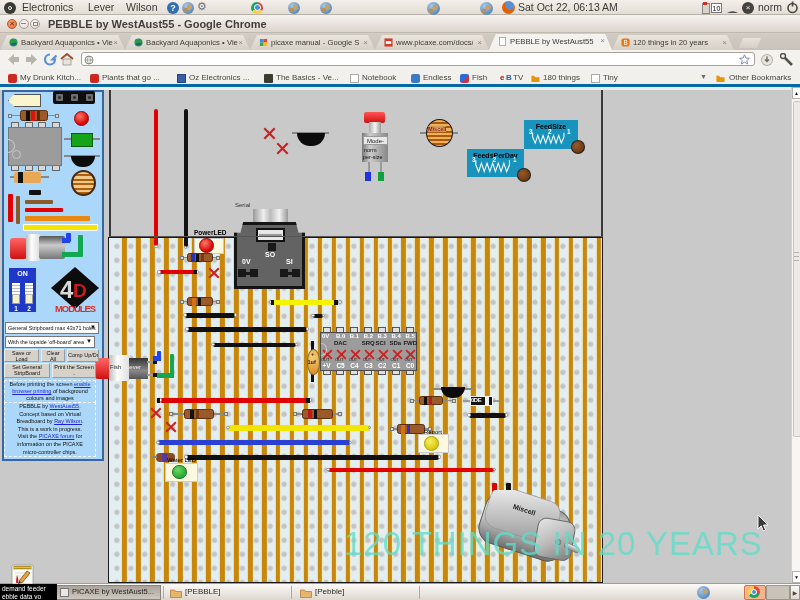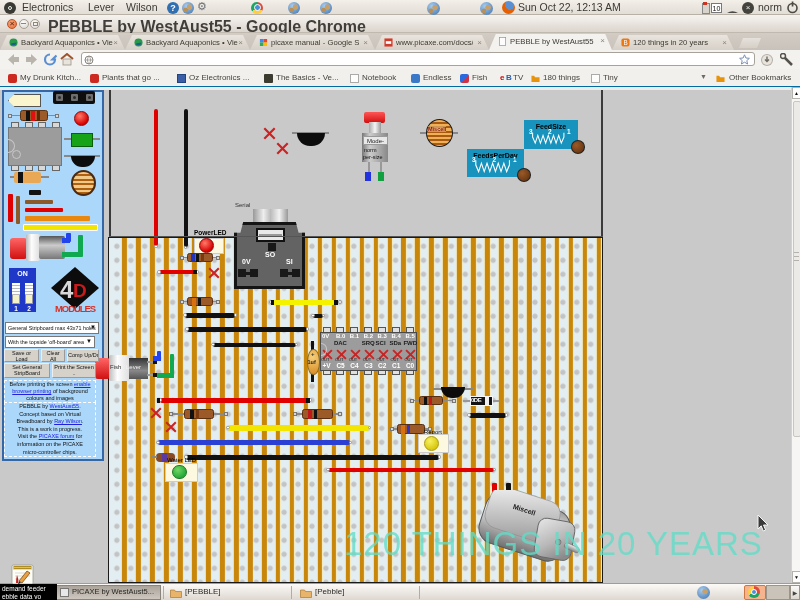--- a/index.html
+++ b/index.html
@@ -4,34 +4,34 @@
 html,body{margin:0;padding:0;}
 body{width:800px;height:600px;overflow:hidden;position:relative;font-family:"Liberation Sans",sans-serif;background:#c9c9c9;}
 .abs{position:absolute;}
 
 #panel{left:0;top:0;width:800px;height:15px;background:linear-gradient(#f3efe9,#e2ddd5);border-bottom:1px solid #b7b1a8;box-sizing:border-box;}
 #panel .mtxt{position:absolute;top:1px;font-size:10.5px;color:#3a3934;}
 .picon{position:absolute;border-radius:50%;}
 
 #titlebar{left:0;top:15px;width:800px;height:18px;background:linear-gradient(#f6f3ef,#dcd5cd);border-bottom:1px solid #c0b9b0;box-sizing:border-box;}
 .wbtn{position:absolute;top:3.5px;width:11px;height:11px;border-radius:50%;}
-#ttl{position:absolute;left:48px;top:3px;font-size:16px;font-weight:bold;color:#403e3a;}
+#ttl{position:absolute;left:48px;top:3px;font-size:11px;font-weight:bold;color:#403e3a;}
 
 #tabstrip{left:0;top:33px;width:800px;height:17px;background:linear-gradient(#d3ccc4,#c9c2ba);}
 .tab{position:absolute;top:2px;height:15px;background:linear-gradient(#e9e4dd,#d6d0c8);clip-path:polygon(7px 0,calc(100% - 7px) 0,100% 100%,0 100%);}
 .tab.active{background:#f4f2ee;top:0.5px;height:16.5px;}
 .tab .fav{position:absolute;left:9px;top:3px;width:9px;height:9px;}
 .tab .tl{position:absolute;left:21px;top:3px;font-size:7.7px;color:#3c3a33;white-space:nowrap;overflow:hidden;}
 .tab .cls{position:absolute;right:7px;top:2.5px;font-size:8px;color:#8b857c;}
 
 #toolbar{left:0;top:50px;width:800px;height:19px;background:#f4f2ee;}
 #omni{position:absolute;left:81px;top:2.2px;width:674px;height:14px;background:#fff;border:1px solid #a9a29a;border-radius:3px;box-sizing:border-box;}
 #omni .url{position:absolute;left:12px;top:0.5px;font-size:10.8px;color:#26241f;white-space:nowrap;}
 
-#bookmarks{left:0;top:69px;width:800px;height:18px;background:#f2f0ec;border-bottom:1px solid #0369a1;box-sizing:border-box;}
+#bookmarks{left:0;top:69px;width:800px;height:18px;background:#f2f0ec;border-bottom:3px solid #0369a1;box-sizing:border-box;}
 .bm{position:absolute;top:4px;font-size:8px;color:#46443e;white-space:nowrap;}
 .bmi{position:absolute;top:4.5px;width:9px;height:9px;}
 
 #content{left:0;top:87px;width:800px;height:496px;background:#c9c9c9;overflow:hidden;}
 
 #sbar{position:absolute;left:791px;top:0;width:9px;height:496px;background:#f7f6f5;border-left:1px solid #d5d2ce;box-sizing:border-box;}
 .sbtn{position:absolute;left:0;width:9px;height:12px;background:#fdfdfd;border:1px solid #b5b2ad;box-sizing:border-box;font-size:5px;text-align:center;color:#111;line-height:10px;}
 #sthumb{position:absolute;left:0.5px;top:14px;width:8px;height:336px;background:#eceae7;border:1px solid #c9c6c1;border-radius:2px;box-sizing:border-box;}
 
 #sidebar{position:absolute;left:2px;top:2.5px;width:101.5px;height:371px;background:#abd7fa;border:2px solid #3566a5;box-sizing:border-box;}
@@ -60,21 +60,21 @@
   <div class="picon" style="left:167px;top:1.5px;width:12px;height:12px;background:#2f6fb2;color:#fff;font-size:9px;text-align:center;line-height:12px;font-weight:bold;">?</div>
   <div class="picon" style="left:182px;top:1.5px;width:12px;height:12px;background:radial-gradient(circle at 62% 42%,#c8a06a 0 2.4px,rgba(0,0,0,0) 3px),radial-gradient(circle at 30% 68%,#b89058 0 2px,rgba(0,0,0,0) 2.6px),radial-gradient(circle at 38% 32%,#a6cbee,#3f72ab);"></div>
   <div style="position:absolute;left:197px;top:0px;font-size:11px;color:#6e7276;">⚙</div>
   <div class="picon" style="left:251px;top:1.5px;width:12px;height:12px;background:conic-gradient(#dd4b39 0 33%,#ffcd40 33% 66%,#1da462 66% 100%);"></div>
   <div class="picon" style="left:253.5px;top:4px;width:7px;height:7px;background:#4a90d9;border:1px solid #fff;box-sizing:border-box;"></div>
   <div class="picon" style="left:288px;top:1.5px;width:12px;height:12px;background:radial-gradient(circle at 62% 42%,#c8a06a 0 2.4px,rgba(0,0,0,0) 3px),radial-gradient(circle at 30% 68%,#b89058 0 2px,rgba(0,0,0,0) 2.6px),radial-gradient(circle at 38% 32%,#a6cbee,#3f72ab);"></div>
   <div class="picon" style="left:320px;top:1.5px;width:12px;height:12px;background:radial-gradient(circle at 62% 42%,#c8a06a 0 2.4px,rgba(0,0,0,0) 3px),radial-gradient(circle at 30% 68%,#b89058 0 2px,rgba(0,0,0,0) 2.6px),radial-gradient(circle at 38% 32%,#a6cbee,#3f72ab);"></div>
   <div class="picon" style="left:427px;top:1.5px;width:13px;height:13px;background:radial-gradient(circle at 62% 42%,#c8a06a 0 2.4px,rgba(0,0,0,0) 3px),radial-gradient(circle at 30% 68%,#b89058 0 2px,rgba(0,0,0,0) 2.6px),radial-gradient(circle at 38% 32%,#a6cbee,#3f72ab);"></div>
   <div class="picon" style="left:480px;top:1.5px;width:13px;height:13px;background:radial-gradient(circle at 62% 42%,#c8a06a 0 2.4px,rgba(0,0,0,0) 3px),radial-gradient(circle at 30% 68%,#b89058 0 2px,rgba(0,0,0,0) 2.6px),radial-gradient(circle at 38% 32%,#a6cbee,#3f72ab);"></div>
   <div class="picon" style="left:502px;top:1px;width:13px;height:13px;background:radial-gradient(circle at 60% 30%,#5b8fd4 40%,#e66000 41%);"></div>
-  <div class="mtxt" style="left:518px;">Sun Oct 22, 12:13 AM</div>
+  <div class="mtxt" style="left:518px;">Sat Oct 22, 06:13 AM</div>
   <div style="position:absolute;left:702px;top:3px;width:6px;height:9px;background:#d8d4cc;border:1px solid #888;"></div>
   <div style="position:absolute;left:703px;top:2px;width:4px;height:3px;background:#cc3322;"></div>
   <div style="position:absolute;left:711px;top:3px;width:11px;height:10px;background:#fff;border:1px solid #777;font-size:7px;text-align:center;line-height:10px;color:#111;box-sizing:border-box;">10</div>
   <svg style="position:absolute;left:726px;top:2px;" width="13" height="12" viewBox="0 0 13 12">
       <path d="M1 11 A 10 10 0 0 1 12 11 Z" fill="#4b4a45"></path>
     </svg>
   <div class="picon" style="left:742px;top:1.5px;width:12px;height:12px;background:#44423d;color:#eee;font-size:8px;text-align:center;line-height:12px;">×</div>
   <div class="mtxt" style="left:758px;">norm</div>
   <svg style="position:absolute;left:786px;top:1px;" width="13" height="13" viewBox="0 0 13 13">
       <circle cx="6.5" cy="7" r="4.5" fill="none" stroke="#4b4a45" stroke-width="1.6"></circle>

